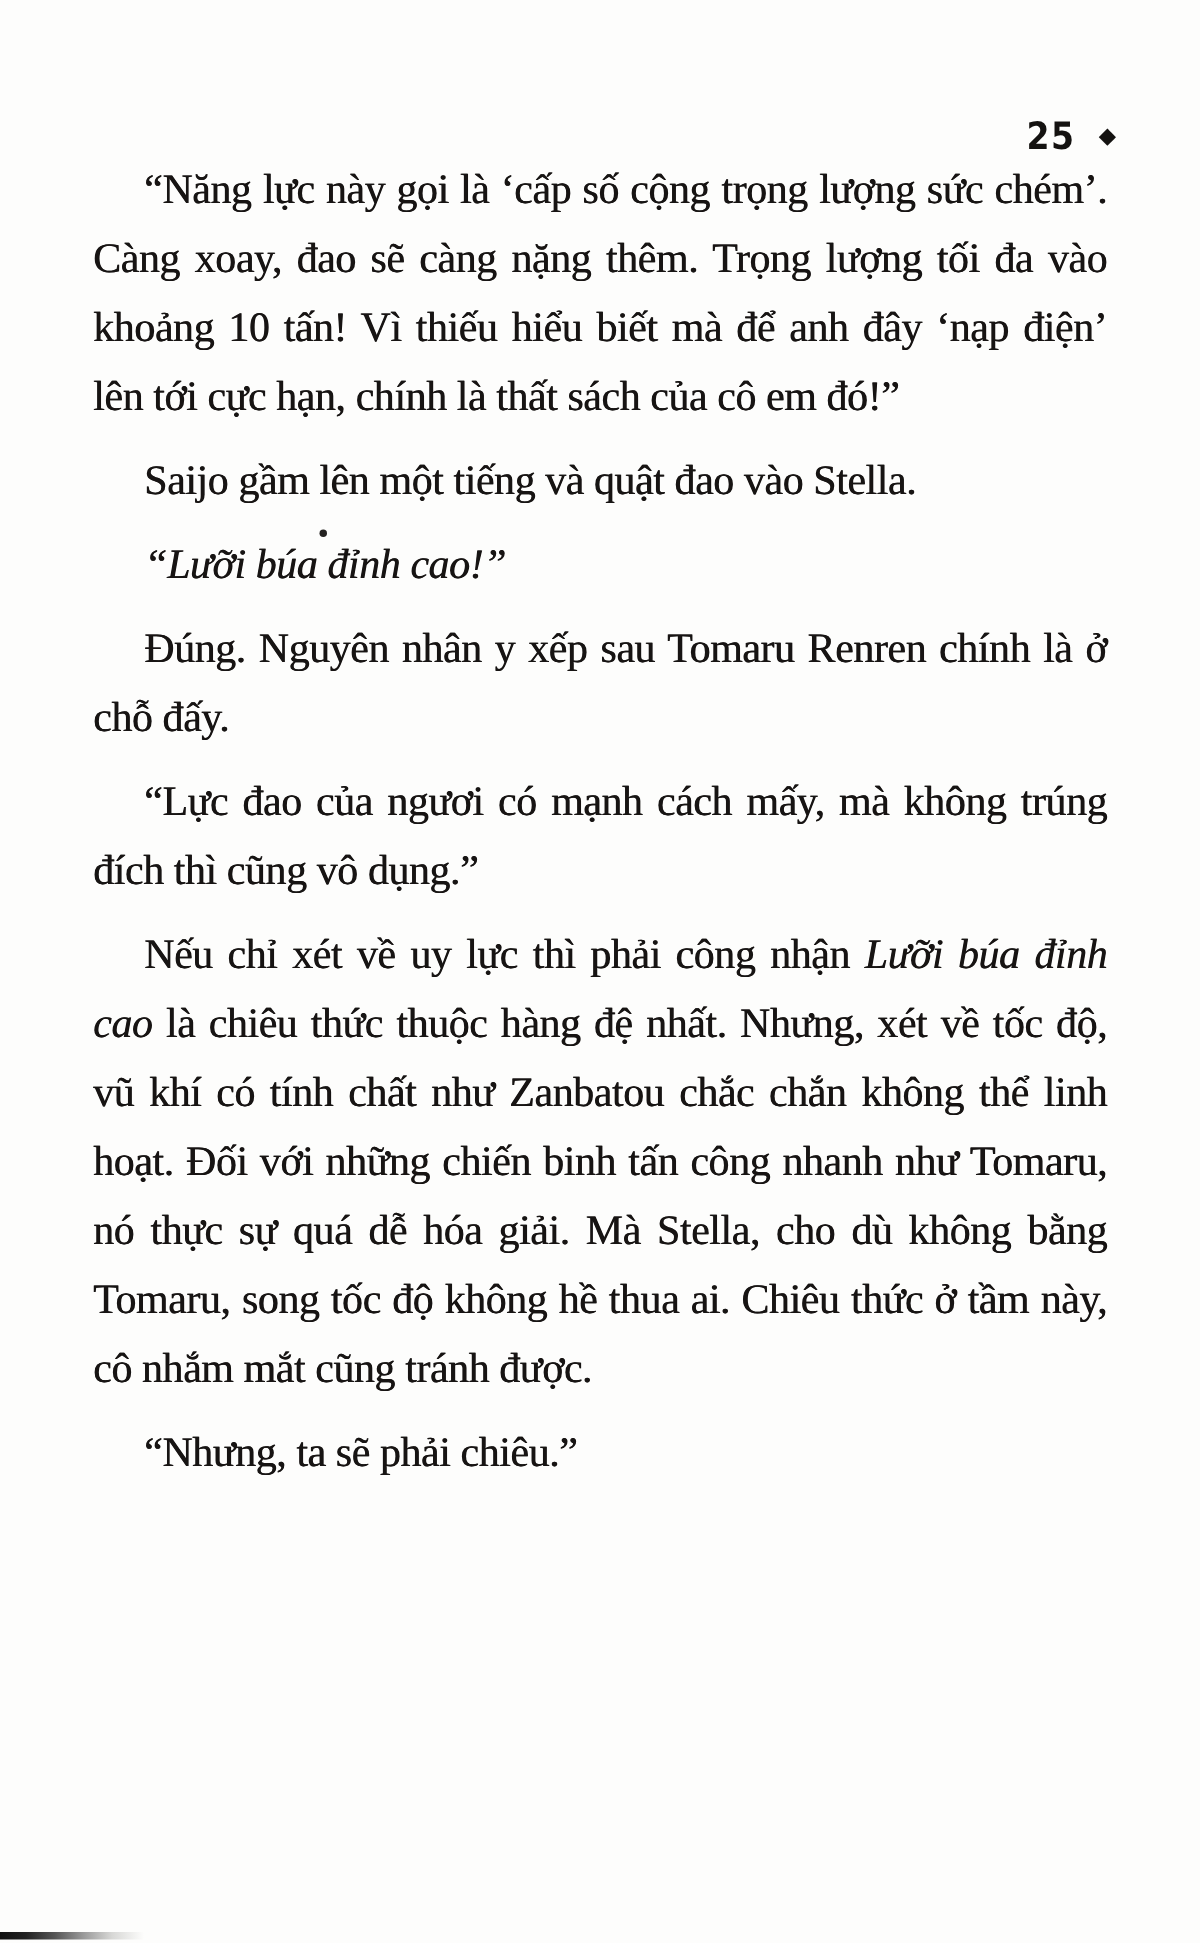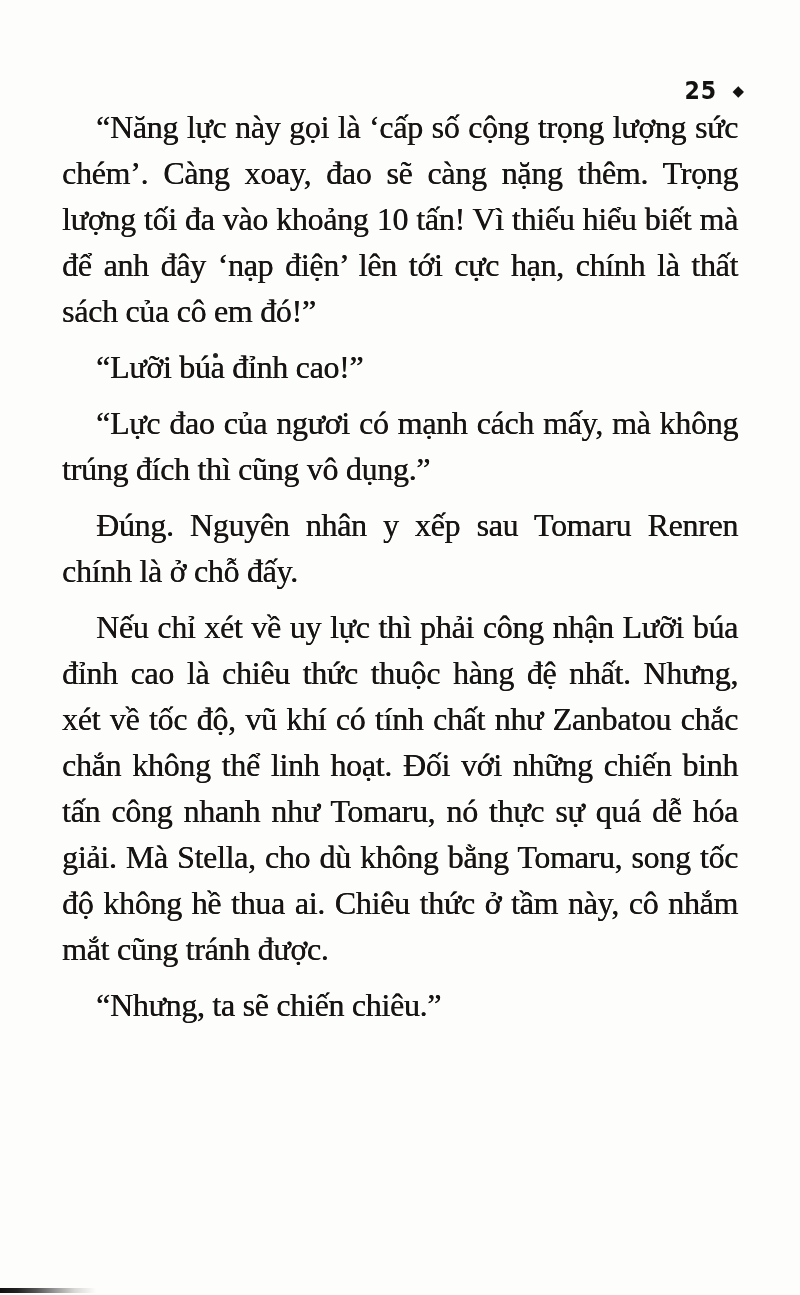--- a/index.html
+++ b/index.html
@@ -34,31 +34,32 @@
     font-size: 15px;
     margin-left: 14px;
     line-height: 1;
   }
   .text-block {
     position: absolute;
     top: 104px;
     left: 62px;
     width: 676px;
     color: #171413;
-    font-size: 32px;
+    font-size: 28px;
     line-height: 46px;
     text-align: justify;
     letter-spacing: -0.3px;
     text-shadow: 0.35px 0 0 currentColor;
   }
   .para {
     margin: 0 0 10px 0;
     text-indent: 34px;
   }
   .para .it {
+    font-style: italic;
   }
   .stray-dot {
     position: absolute;
     left: 213px;
     top: 353px;
     width: 5px;
     height: 5px;
     border-radius: 50%;
     background: #242220;
   }
@@ -74,21 +75,22 @@
 </head>
 <body>
 
 <div class="page-header">
   <span class="page-number">25</span>
   <span class="ornament">◆</span>
 </div>
 
 <div class="text-block">
     <p class="para"><span>“Năng lực này gọi là ‘cấp số cộng trọng lượng sức chém’. Càng xoay, đao sẽ càng nặng thêm. Trọng lượng tối đa vào khoảng 10 tấn! Vì thiếu hiểu biết mà để anh đây ‘nạp điện’ lên tới cực hạn, chính là thất sách của cô em đó!”</span></p>
+    <p class="para"><span>Saijo gầm lên một tiếng và quật đao vào Stella.</span></p>
     <p class="para"><span class="it">“Lưỡi búa đỉnh cao!”</span></p>
+    <p class="para"><span>Đúng. Nguyên nhân y xếp sau Tomaru Renren chính là ở chỗ đấy.</span></p>
     <p class="para"><span>“Lực đao của ngươi có mạnh cách mấy, mà không trúng đích thì cũng vô dụng.”</span></p>
-    <p class="para"><span>Đúng. Nguyên nhân y xếp sau Tomaru Renren chính là ở chỗ đấy.</span></p>
     <p class="para"><span>Nếu chỉ xét về uy lực thì phải công nhận </span><span class="it">Lưỡi búa đỉnh cao</span><span> là chiêu thức thuộc hàng đệ nhất. Nhưng, xét về tốc độ, vũ khí có tính chất như Zanbatou chắc chắn không thể linh hoạt. Đối với những chiến binh tấn công nhanh như Tomaru, nó thực sự quá dễ hóa giải. Mà Stella, cho dù không bằng Tomaru, song tốc độ không hề thua ai. Chiêu thức ở tầm này, cô nhắm mắt cũng tránh được.</span></p>
-    <p class="para"><span>“Nhưng, ta sẽ chiến chiêu.”</span></p>
+    <p class="para"><span>“Nhưng, ta sẽ phải chiêu.”</span></p>
   </div>
 
 <div class="stray-dot"></div>
 <div class="scan-smudge"></div>
 
 </body></html>

